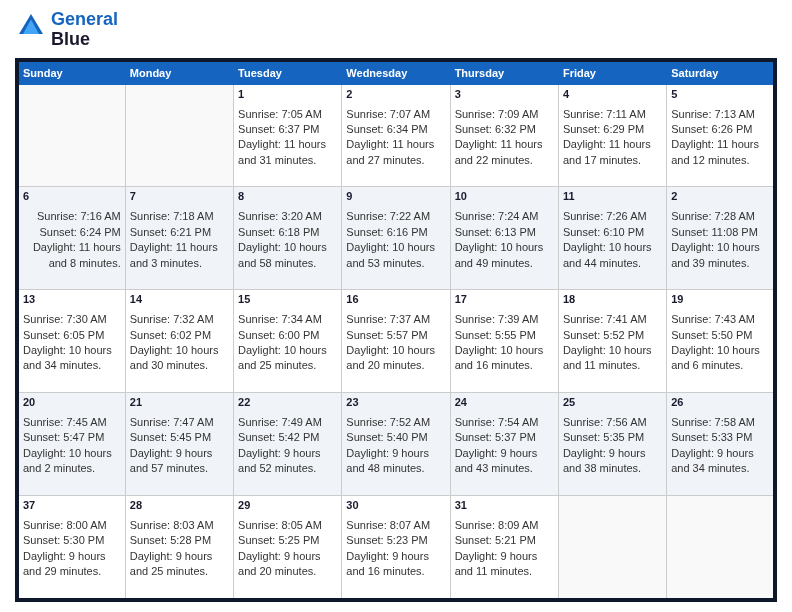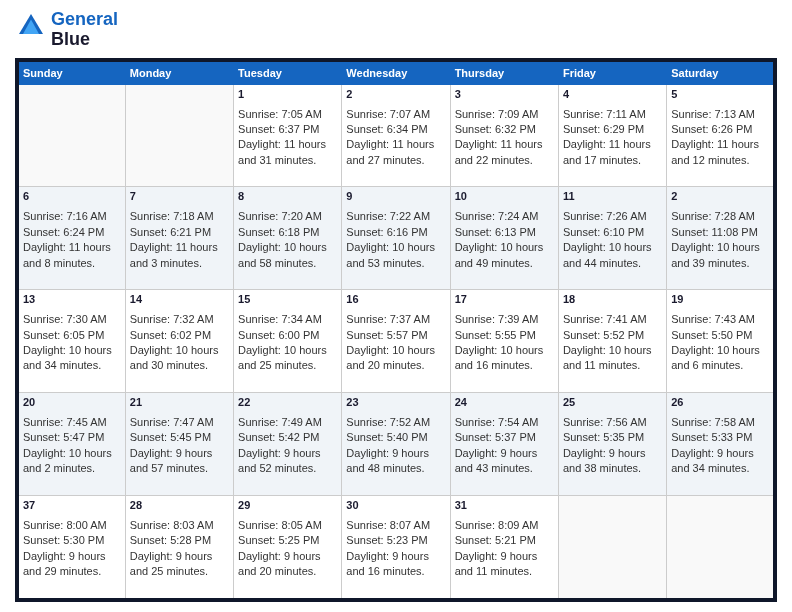--- a/index.html
+++ b/index.html
@@ -161,35 +161,35 @@
             <span class="day-num">5</span>
             <div class="day-info" style="white-space: pre-line;">Sunrise: 7:13 AM
 Sunset: 6:26 PM
 Daylight: 11 hours
 and 12 minutes.</div>
           </td>
         </tr>
         <tr class="row-shaded">
           <td>
             <span class="day-num">6</span>
-            <div class="day-info" style="white-space: pre-line;">Sunrise: 7:16 AM
+            <div class="day-info" style="white-space: pre-line; text-align: right;">Sunrise: 7:16 AM
 Sunset: 6:24 PM
 Daylight: 11 hours
 and 8 minutes.</div>
           </td>
           <td>
             <span class="day-num">7</span>
             <div class="day-info" style="white-space: pre-line;">Sunrise: 7:18 AM
 Sunset: 6:21 PM
 Daylight: 11 hours
 and 3 minutes.</div>
           </td>
           <td>
             <span class="day-num">8</span>
-            <div class="day-info" style="white-space: pre-line;">Sunrise: 7:20 AM
+            <div class="day-info" style="white-space: pre-line;">Sunrise: 3:20 AM
 Sunset: 6:18 PM
 Daylight: 10 hours
 and 58 minutes.</div>
           </td>
           <td>
             <span class="day-num">9</span>
             <div class="day-info" style="white-space: pre-line;">Sunrise: 7:22 AM
 Sunset: 6:16 PM
 Daylight: 10 hours
 and 53 minutes.</div>

